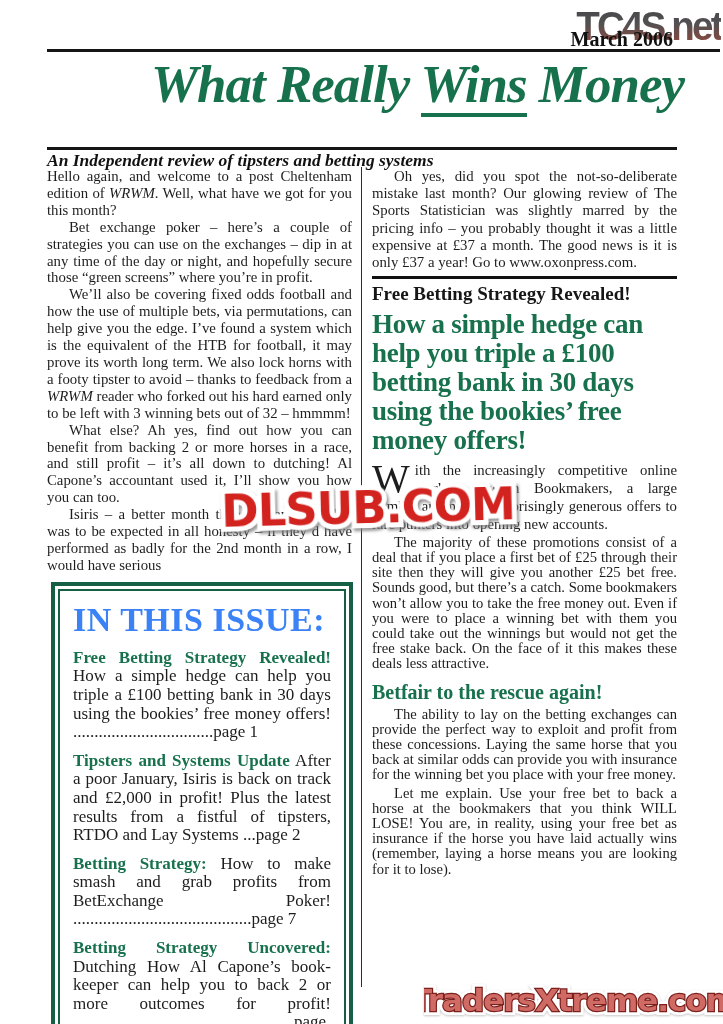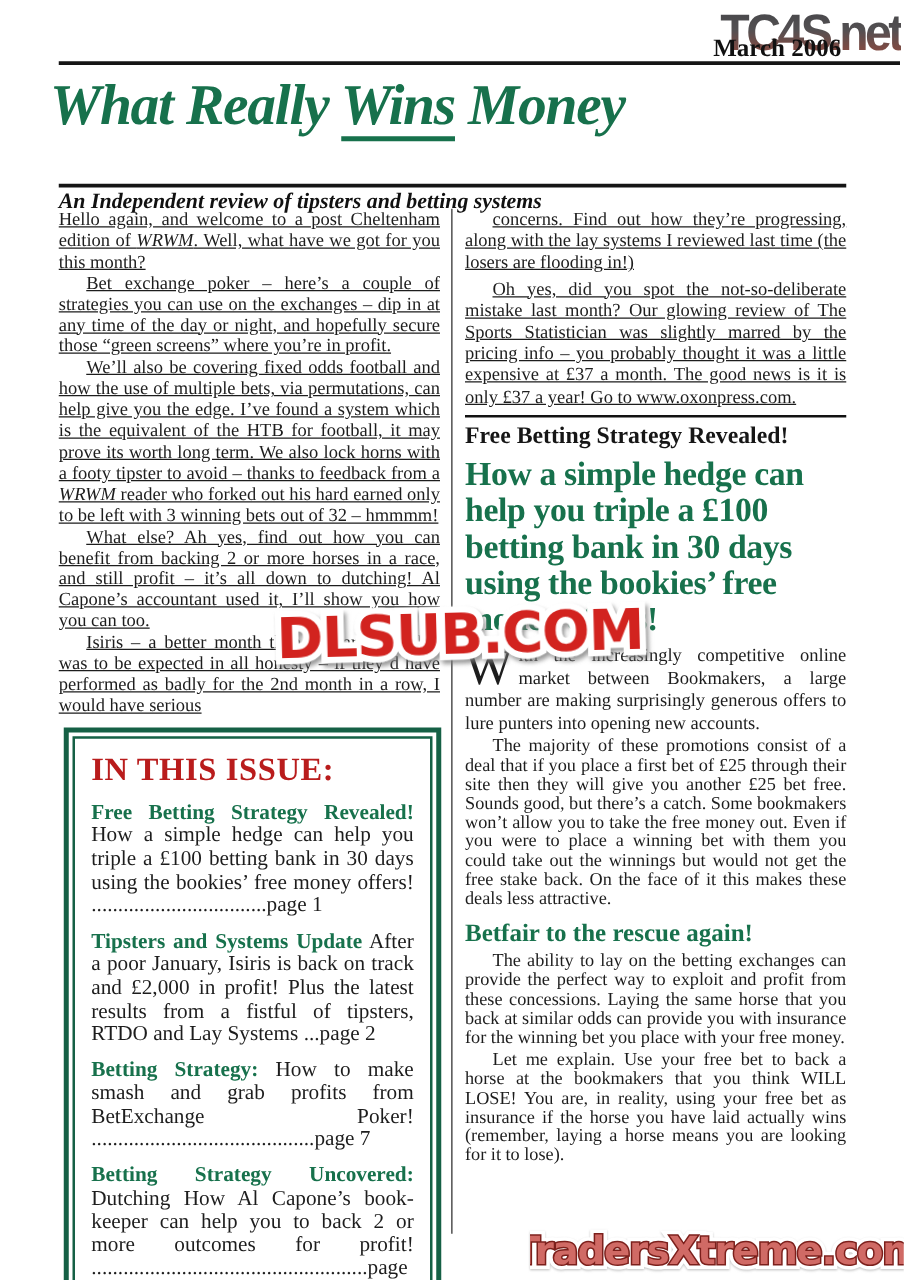--- a/index.html
+++ b/index.html
@@ -15,44 +15,44 @@
         transform:scaleX(.94);transform-origin:right top;color:#5a4543;}
   @supports ((-webkit-background-clip:text)){
     .logo{background:linear-gradient(180deg,#48484b 12%,#535052 45%,#7c4b44 78%,#95584d 100%);
           -webkit-background-clip:text;background-clip:text;color:transparent;}
   }
   .issue-date{position:absolute;top:28px;right:50px;z-index:4;
         font-weight:bold;font-size:20px;color:#111;}
   .rule{position:absolute;background:#151515;}
   .rule-top{top:49px;left:47px;width:673px;height:3px;z-index:2;}
   .masthead{position:absolute;top:54px;left:40px;width:644px;margin:0;
-        text-align:left;font-style:italic;font-weight:bold;
-        font-size:46px;line-height:60px;letter-spacing:-1px;}
+        text-align:right;font-style:italic;font-weight:bold;
+        font-size:53px;line-height:60px;letter-spacing:-1px;}
   .masthead .uw{border-bottom:4px solid currentColor;padding-bottom:0px;}
   .subtitle{position:absolute;top:122px;left:47px;width:630px;
         text-align:left;font-weight:bold;font-style:italic;
         font-size:17.5px;color:#111;margin-top:28px;}
   .rule-sub{top:147px;left:47px;width:630px;height:3px;}
 
   
   .col-divider{position:absolute;top:167px;left:361px;width:1px;height:820px;background:#2e2e2e;}
   .col-left{position:absolute;top:168px;left:47px;width:305px;}
   .col-right{position:absolute;top:168px;left:372px;width:305px;}
 
   .col-left p, .col-right p.body{
         margin:0;font-size:14.8px;line-height:16.9px;
-        text-align:justify;text-indent:22px;text-decoration:underline;}
+        text-align:justify;text-indent:22px;}
   .col-right p.body{line-height:17.2px;margin-bottom:4px;}
   p.noindent{text-indent:0;}
 
   
   .issue-box{margin:8px 0 0 4px;width:288px;border:4px solid #156045;padding:3px;}
   .issue-box-inner{border:2px solid #156045;padding:10px 13px 12px 13px;}
-  .issue-title{margin:0 0 10px 0;font-size:26px;letter-spacing:.5px;
-        font-weight:bold;color:#b91c1c;}
+  .issue-title{margin:0 0 10px 0;font-size:34px;letter-spacing:.5px;
+        font-weight:bold;color:#3b82f6;}
   .issue-item{font-size:17px;line-height:18.6px;text-align:justify;
         margin-bottom:10px;}
   .issue-item:last-child{margin-bottom:0;}
   .issue-item .lead{color:#17714c;font-weight:bold;}
 
   
   .kicker-rule{height:2.5px;background:#111;margin:5px 0 4px 0;}
   .kicker{margin:0 0 5px 0;font-size:19px;font-weight:bold;color:#161616;}
   .headline{margin:0 0 6px 0;font-size:27px;line-height:29px;
         font-weight:bold;color:#17714c;letter-spacing:-.3px;}
@@ -105,21 +105,20 @@
             <div class="issue-item"><span class="lead">Betting Strategy:</span><span> How to make smash and grab profits from BetExchange Poker! ..........................................page 7</span></div>
             <div class="issue-item"><span class="lead">Betting Strategy Uncovered:</span><span> Dutching How Al Capone’s book-keeper can help you to back 2 or more outcomes for profit! ....................................................page 7</span></div>
             <div class="issue-item"><span class="lead">Special Focus</span><span>: Why you don’t need a risky accumulator to make good money from fixed odds football bets........ .................................................................................page 9</span></div>
           </div>
       </div>
     </aside>
   </section>
 
   <section class="col-right">
     <div id="right-top-paras">
-        <p class="body noindent">concerns. Find out how they’re progressing, along with the lay systems I reviewed last time (the losers are flooding in!)</p>
         <p class="body">Oh yes, did you spot the not-so-deliberate mistake last month? Our glowing review of The Sports Statistician was slightly marred by the pricing info – you probably thought it was a little expensive at £37 a month. The good news is it is only £37 a year! Go to www.oxonpress.com.</p>
       </div>
 
     <div class="kicker-rule"></div>
     <h3 class="kicker">Free Betting Strategy Revealed!</h3>
 
     <h2 class="headline">How a simple hedge can help you triple a £100 betting bank in 30 days using the bookies’ free money offers!</h2>
 
     <p class="intro"><span class="dropcap">W</span><span>ith the increasingly competitive online market between Bookmakers, a large number are making surprisingly generous offers to lure punters into opening new accounts.</span></p>
 

